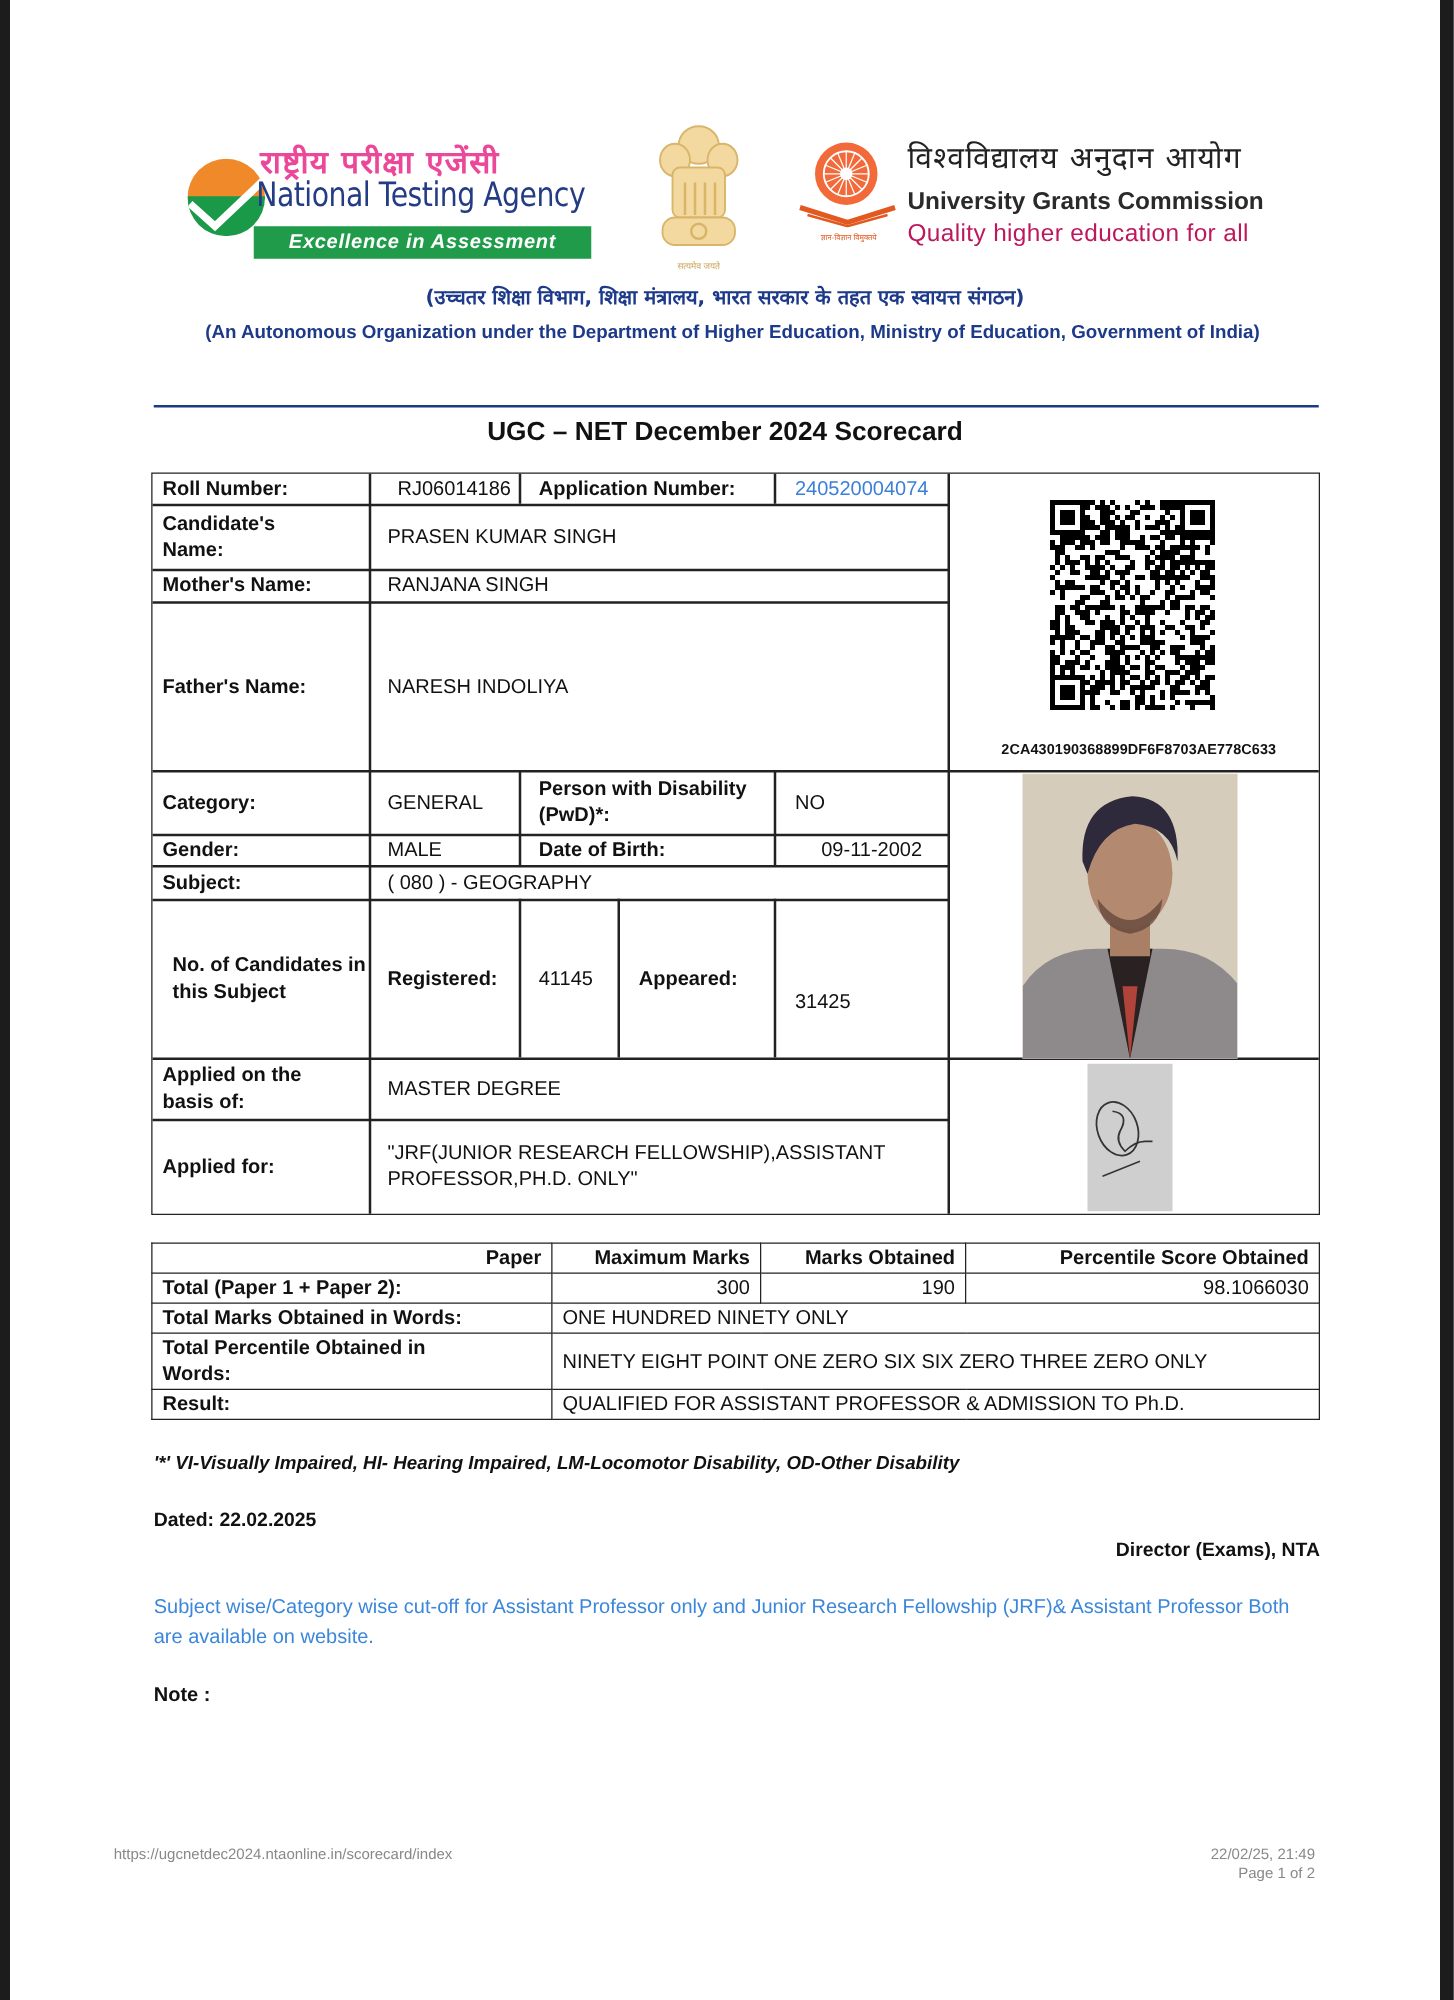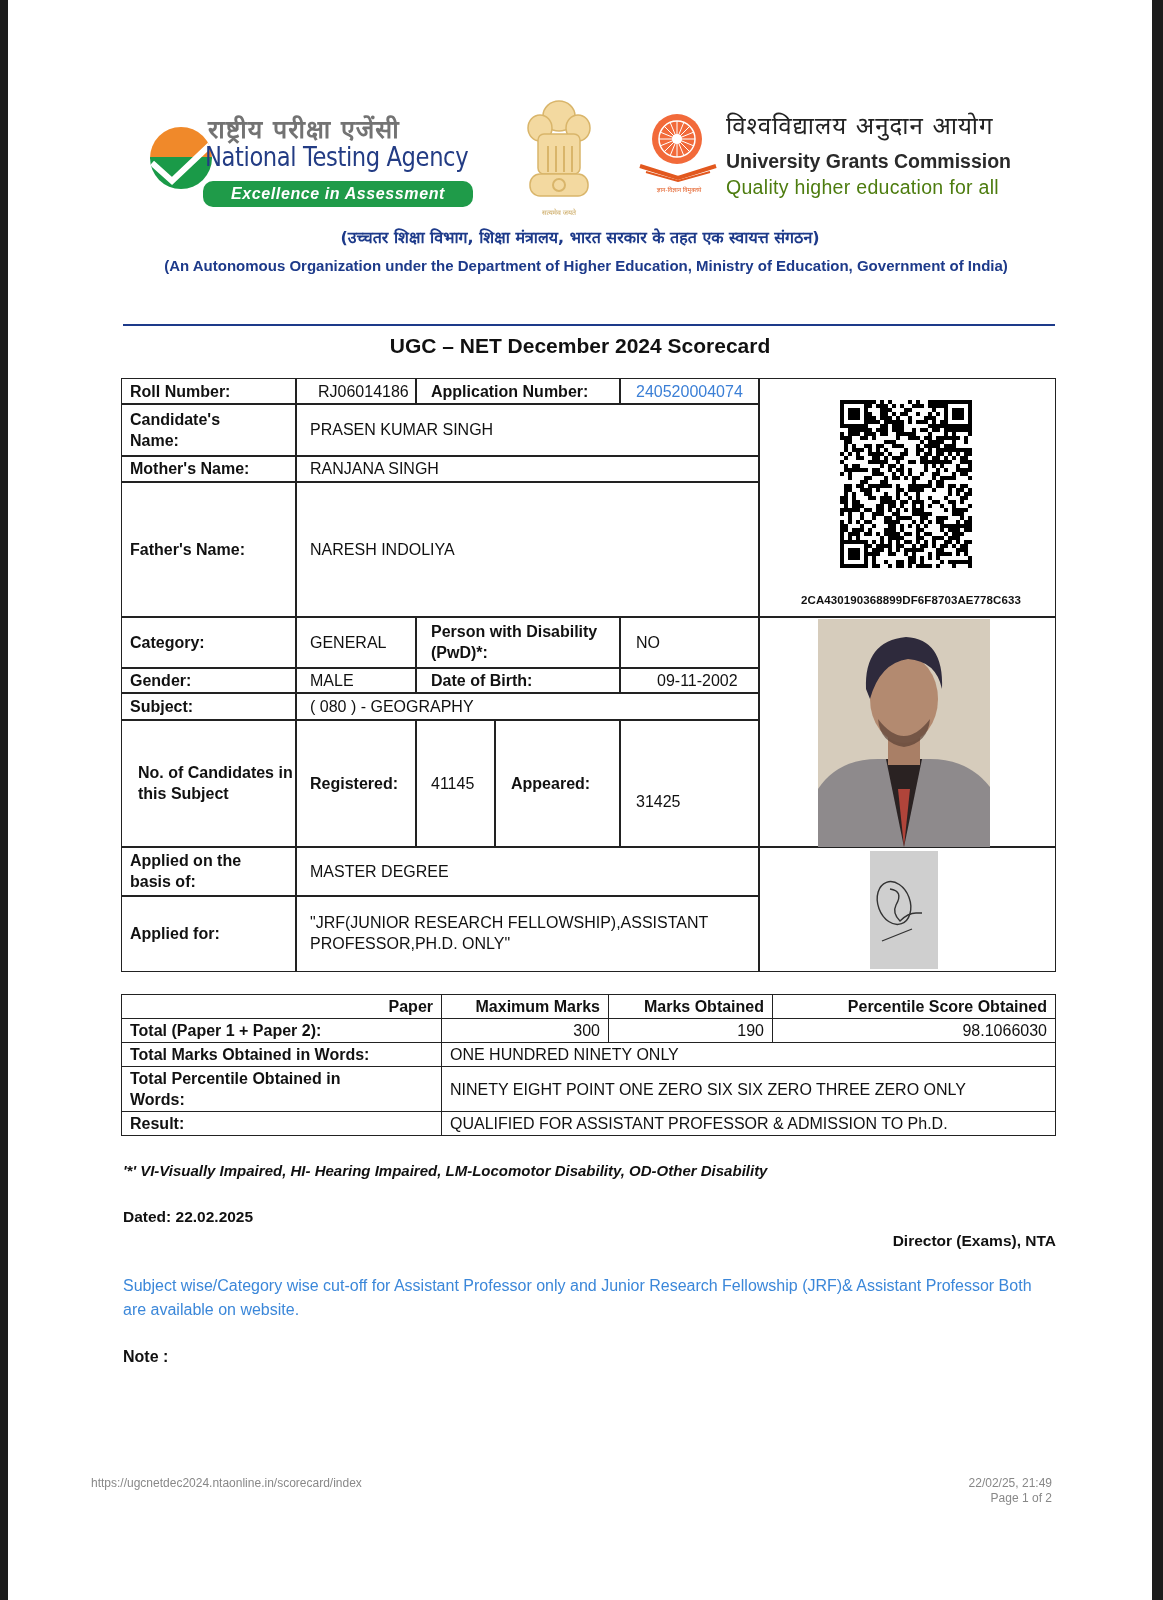--- a/index.html
+++ b/index.html
@@ -12,35 +12,35 @@
   .page {
     position:absolute; left:8px; top:0; width:1144px; height:1600px;
     background:#ffffff;
   }
   
   .nta-logo { position:absolute; left:142px; top:115px; width:330px; height:96px; }
   .nta-circle { position:absolute; left:0; top:12px; width:62px; height:62px; border-radius:50%; overflow:hidden; }
   .nta-circle .top { position:absolute; left:0; top:0; width:62px; height:32px; background:#f0892a; }
   .nta-circle .bot { position:absolute; left:0; top:30px; width:62px; height:32px; background:#1a9a48; }
   .nta-circle svg { position:absolute; left:0; top:0; }
-  .nta-hindi { position:absolute; left:58px; top:-4px; font-family:"DejaVu Serif", serif; font-size:25px; color:#737373; font-weight:bold; letter-spacing:1px; white-space:nowrap; }
+  .nta-hindi { position:absolute; left:58px; top:-4px; font-family:"DejaVu Serif", serif; font-size:25px; color:#ec4899; font-weight:bold; letter-spacing:1px; white-space:nowrap; }
   .nta-eng { position:absolute; left:55px; top:26px; font-family:"DejaVu Sans", sans-serif; font-size:27px; color:#233c84; transform:scaleX(0.84); transform-origin:left; white-space:nowrap; letter-spacing:-0.5px; }
-  .nta-tag { position:absolute; left:53px; top:66px; width:270px; height:26px; background:#1f9b49; color:#fff; font-weight:bold; font-style:italic; font-size:16px; line-height:26px; text-align:center; letter-spacing:0.6px;border-radius:10px; }
+  .nta-tag { position:absolute; left:53px; top:66px; width:270px; height:26px; background:#1f9b49; color:#fff; font-weight:bold; font-style:italic; font-size:16px; line-height:26px; text-align:center; letter-spacing:0.6px; }
 
   .emblem { position:absolute; left:506px; top:98px; width:90px; height:124px; }
   .emblem .em-body { position:absolute; left:10px; top:0; width:70px; height:104px; }
   .emblem .motto { position:absolute; left:0; top:110px; width:90px; text-align:center; font-size:7px; color:#c8a45a; }
 
   .ugc-logo { position:absolute; left:630px; top:112px; width:420px; height:96px; }
   .ugc-wheel { position:absolute; left:12px; top:0; width:54px; height:54px; }
   .ugc-book { position:absolute; left:0; top:52px; width:80px; height:18px; }
   .ugc-small { position:absolute; left:0; top:74px; width:82px; font-size:6px; color:#e2581e; text-align:center; }
   .ugc-hindi { position:absolute; left:88px; top:-4px; font-family:"DejaVu Serif", serif; font-size:24px; color:#222; white-space:nowrap; letter-spacing:1px; }
   .ugc-eng { position:absolute; left:88px; top:38px; font-size:19.5px; color:#2a2a2a; font-weight:bold; white-space:nowrap; }
-  .ugc-tag { position:absolute; left:88px; top:64px; font-size:19.5px; color:#4d7c0f; white-space:nowrap; letter-spacing:0.3px; }
+  .ugc-tag { position:absolute; left:88px; top:64px; font-size:19.5px; color:#be185d; white-space:nowrap; letter-spacing:0.3px; }
 
   .hindi-sub { position:absolute; left:0; width:1144px; top:226px; text-align:center; font-family:"DejaVu Sans", sans-serif; font-size:16px; color:#1d3a8a; font-weight:bold; }
   .eng-sub { position:absolute; left:118px; width:920px; top:254px; text-align:center; font-size:15px; color:#1d3a8a; font-weight:bold; line-height:23px; }
 
   .rule { position:absolute; left:115px; top:324px; width:932px; height:2px; background:#1d3a8a; }
   .title { position:absolute; left:0; width:1144px; top:334px; text-align:center; font-size:21px; font-weight:bold; color:#111; }
 
   
   .grid { position:absolute; left:113px; top:378px; width:935px; height:594px; border:1.5px solid #222; box-sizing:border-box; }
   .c { position:absolute; box-sizing:border-box; font-size:16px; display:flex; align-items:center; padding-left:6px; line-height:21px; }

